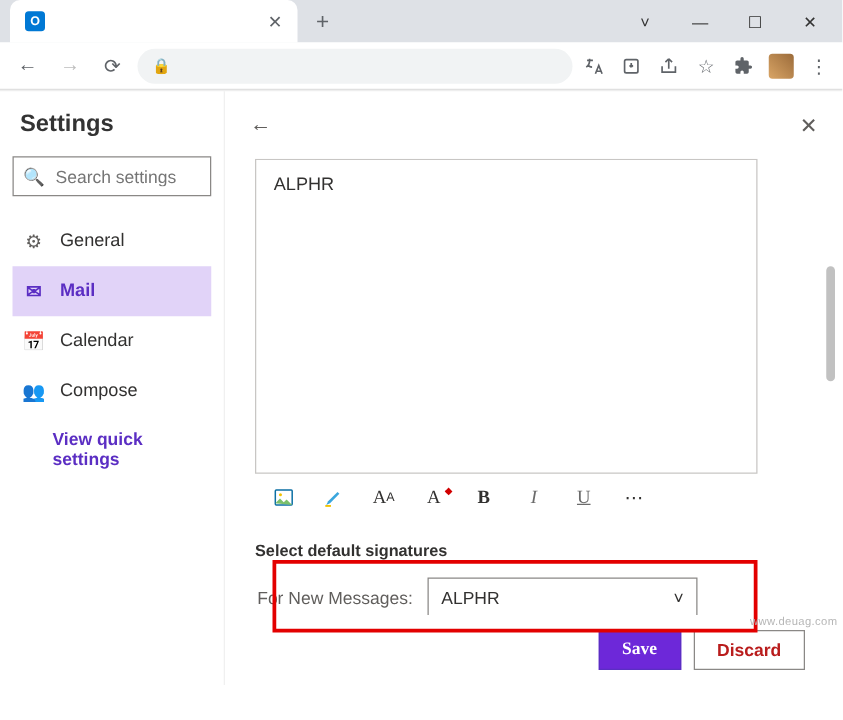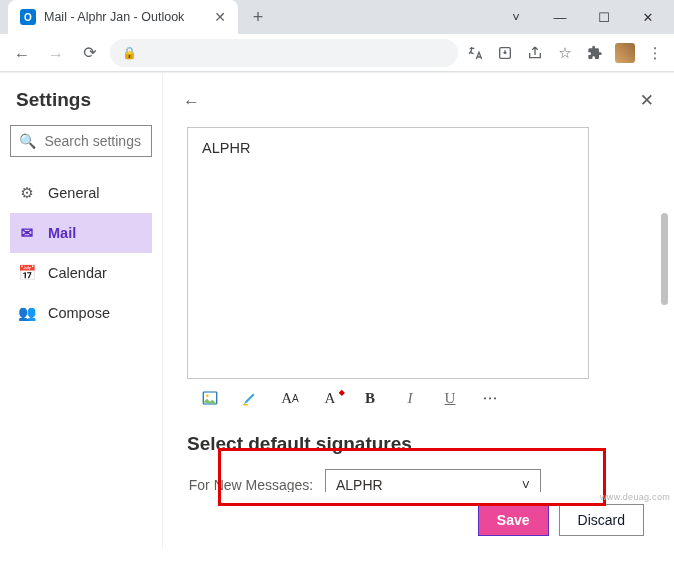--- a/index.html
+++ b/index.html
@@ -21,21 +21,21 @@
 .urlbox { flex:1; display:flex; align-items:center; background:#f1f3f4; border-radius:14px; height:28px; padding:0 12px; gap:8px; font-size:14px; color:#5f6368; }
 .urlbox .lock { font-size:12px; color:#5f6368; }
 .urlbox .url { color:#6b6b6b; white-space:nowrap; overflow:hidden; text-overflow:ellipsis; }
 .urlbox .url .domain { color:#202124; }
 .ext-icons { display:flex; gap:8px; align-items:center; }
 .ext-icons .ic { width:22px; height:22px; display:flex; align-items:center; justify-content:center; color:#5f6368; font-size:15px; }
 .ext-icons .avatar { width:20px; height:20px; border-radius:3px; background:linear-gradient(45deg,#d9a566,#9b6b3a); }
 
 
 .panel { display:flex; height:476px; background:#fff; border-top:1px solid #eee; }
-.sidebar { width:163px; border-right:1px solid #f0f0f0; padding:14px 10px 0 10px; }
+.sidebar { width:180px; border-right:1px solid #f0f0f0; padding:14px 10px 0 10px; }
 .sidebar h2 { font-size:19px; font-weight:600; color:#333; margin:2px 0 14px 6px; }
 .search-settings { display:flex; align-items:center; gap:8px; border:1px solid #8a8886; height:32px; padding:0 8px; margin-bottom:16px; }
 .search-settings .sicon { color:#605e5c; font-size:14px; }
 .search-settings input { border:none; outline:none; font-size:14px; color:#605e5c; width:100%; }
 .nav { list-style:none; }
 .nav li { display:flex; align-items:center; gap:12px; height:40px; padding:0 8px; font-size:14.5px; color:#323130; border-radius:0; }
 .nav li .nicon { width:18px; text-align:center; color:#605e5c; font-size:15px; }
 .nav li.active { background:#e1d3f8; color:#5b2ec3; font-weight:600; }
 .nav li.active .nicon { color:#5b2ec3; }
 .quick-link { color:#5b2ec3; font-size:14px; font-weight:600; padding:10px 0 0 32px; display:block; }
@@ -47,42 +47,41 @@
 .main-header .close { margin-left:auto; color:#605e5c; font-size:17px; }
 
 .content { flex:1; padding:0 28px 0 24px; overflow:hidden; position:relative; }
 .editor { width:402px; height:252px; border:1px solid #c8c6c4; padding:12px 14px; font-size:14.5px; color:#323130; background:#fff; }
 .toolbar { display:flex; gap:22px; align-items:center; padding:10px 14px 4px 14px; font-size:15px; color:#323130; }
 .toolbar .tb { display:flex; align-items:center; justify-content:center; min-width:18px; }
 .toolbar .bold { font-weight:700; font-family:serif; }
 .toolbar .italic { font-style:italic; font-family:serif; color:#6b6b6b; }
 .toolbar .underline { text-decoration:underline; font-family:serif; color:#6b6b6b; }
 
-.section-label { font-size:19px; font-weight:600; color:#323130; margin-top:22px; }
+.section-label { font-size:13px; font-weight:600; color:#323130; margin-top:22px; }
 .sig-row { display:flex; align-items:center; gap:10px; margin-top:14px; }
 .sig-row .lbl { font-size:14px; color:#605e5c; min-width:128px;text-align:center; }
 .select { flex:0 0 216px; height:32px; border:1px solid #8a8886; display:flex; align-items:center; padding:0 10px; justify-content:space-between; font-size:14px; color:#323130; }
 .hl { position:absolute; border:3px solid #e30000; left:218px; top:448px; width:388px; height:58px; pointer-events:none; }
 
 .footer { display:flex; gap:10px; justify-content:flex-end; padding:12px 30px 12px 0; }
-.btn { height:32px; padding:0 18px; font-size:14px; display:flex; align-items:center; justify-content:center; border:1px solid #8a8886; background:#fff; color:#0f172a; }
-.btn.primary { background:#ec4899; color:#fff; border-color:#5b2ec3; font-weight:600; }
+.btn { height:32px; padding:0 18px; font-size:14px; display:flex; align-items:center; justify-content:center; border:1px solid #8a8886; background:#fff; color:#b91c1c;font-weight:bold; }
+.btn.primary { background:#6d28d9; color:#fff; border-color:#5b2ec3; font-weight:600;font-family:Liberation Serif, serif; }
 
 .scrollbar-vert { position:absolute; right:3px; top:100px; width:10px; height:360px; }
 .scrollbar-vert .thumb { background:#c1c1c1; border-radius:5px; width:7px; height:92px; margin-top:40px; }
 
 .watermark { position:absolute; right:4px; bottom:74px; font-size:9px; color:#b6b6b6; letter-spacing:.3px; pointer-events:none; }
 </style>
 </head>
 <body>
 
 <div class="tabbar">
   <div class="tab">
     <span class="favicon">O</span>
-    <span>Mail - Alphr Jan - Outlook</span>
     <span class="tab-close">✕</span>
   </div>
   <div class="newtab">+</div>
   <div class="window-controls" style="margin-left:auto;">
     <div class="wc">˅</div>
     <div class="wc">—</div>
     <div class="wc">☐</div>
     <div class="wc">✕</div>
   </div>
 </div>
@@ -142,20 +141,21 @@
       </li>
       <li>
         <span class="nicon">📅</span>
         <span>Calendar</span>
       </li>
       <li>
         <span class="nicon">👥</span>
         <span>Compose</span>
       </li>
     </ul>
+    <a class="quick-link">View quick settings</a>
   </aside>
 
   <section class="main">
     <div class="main-header">
       <span class="back">←</span>
       <span class="close">✕</span>
     </div>
 
     <div class="content">
       <div class="editor">

